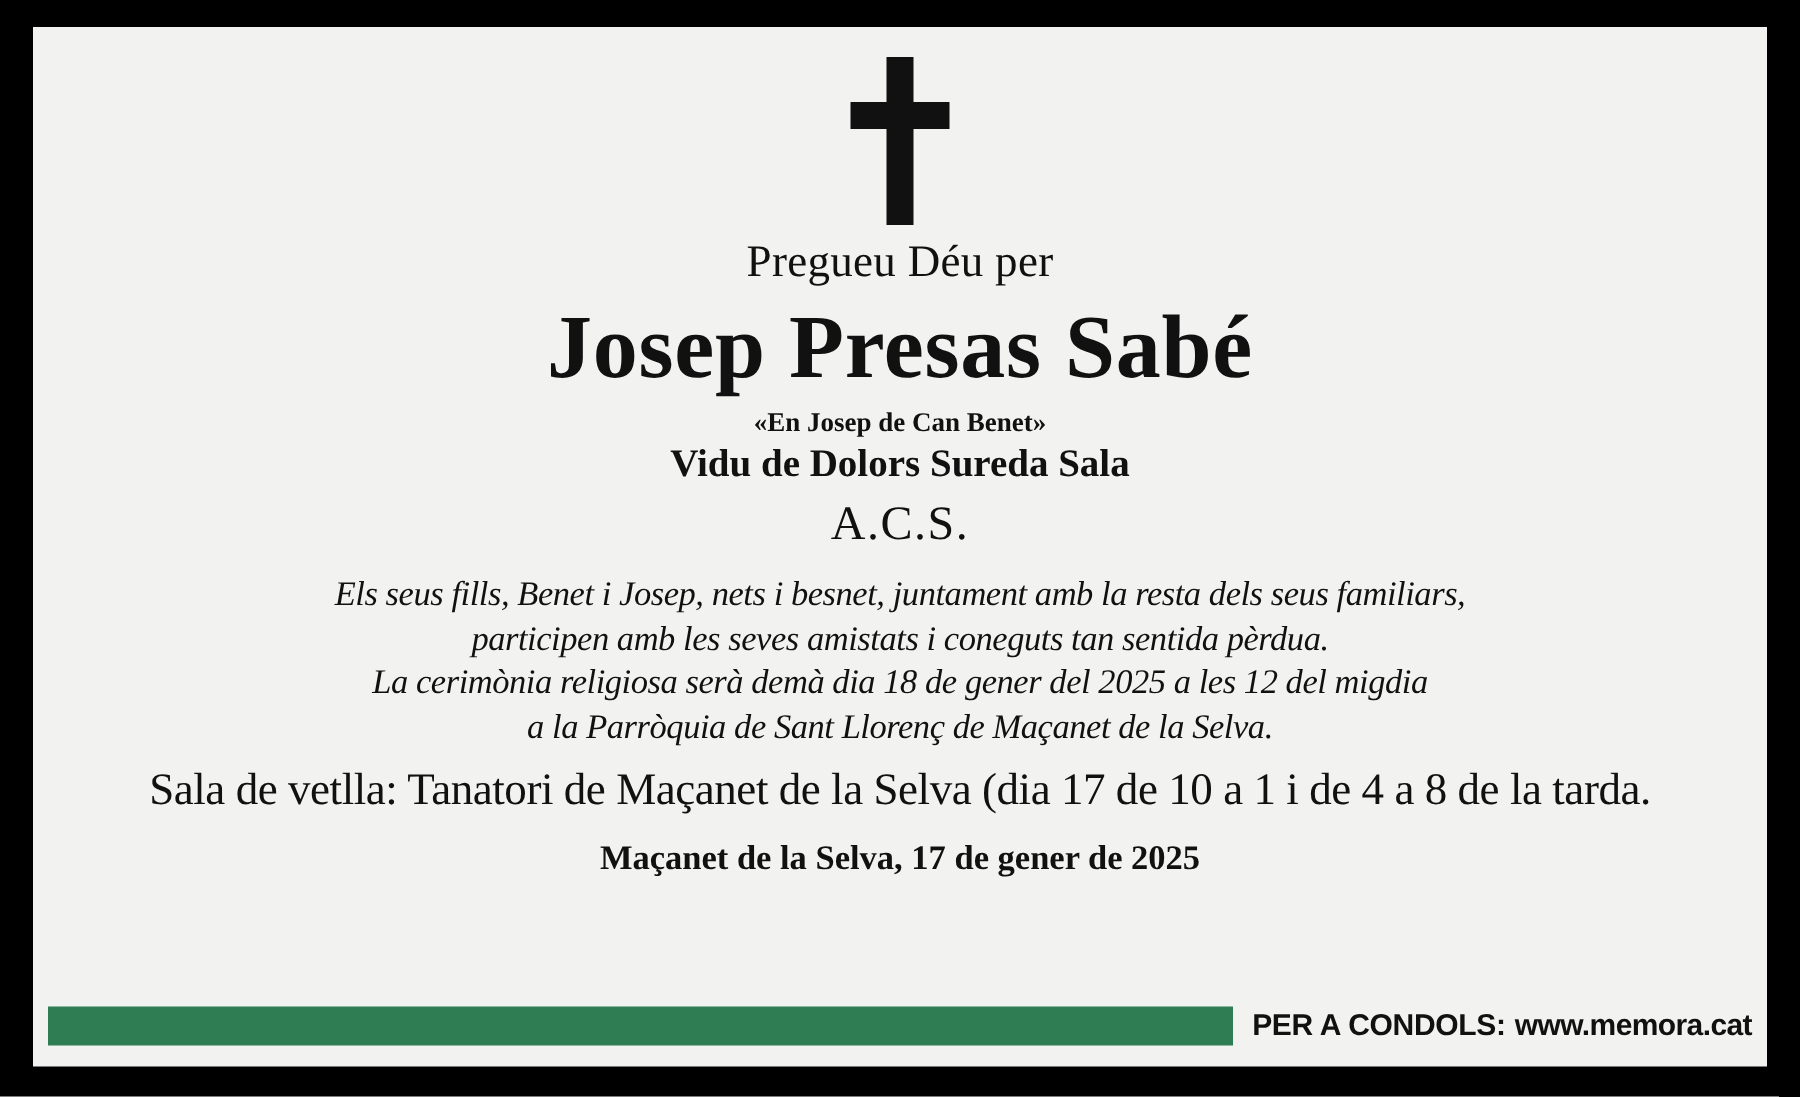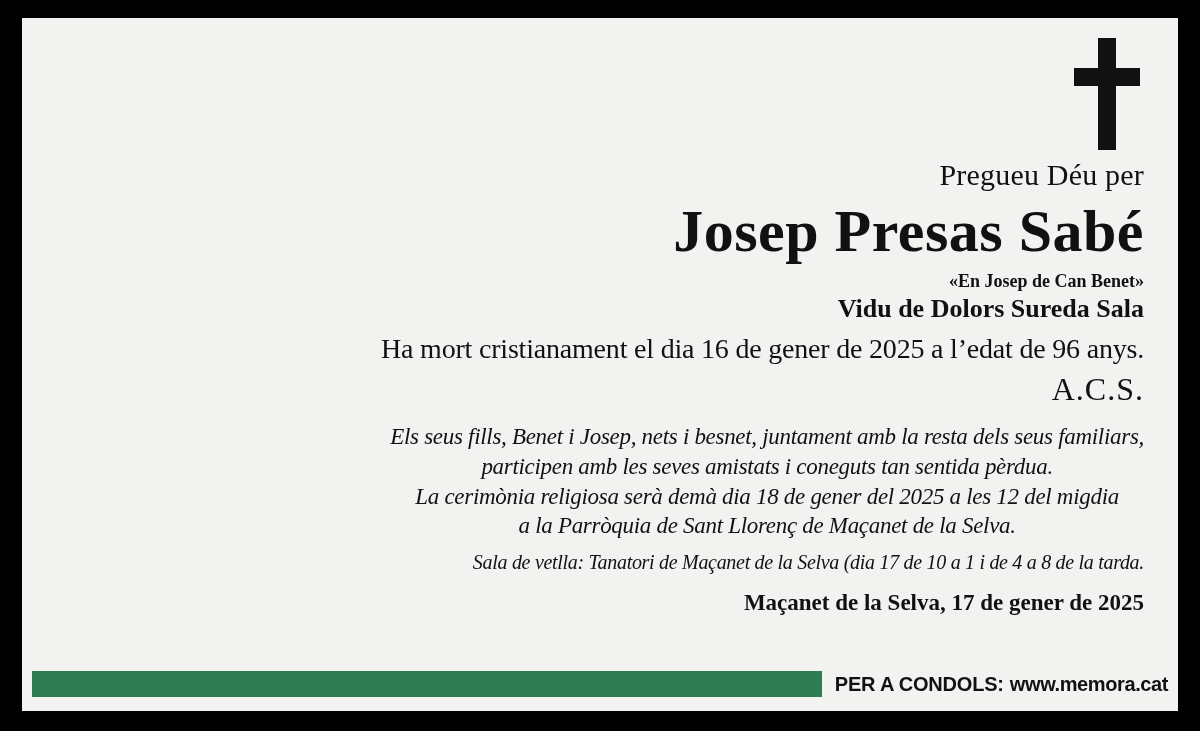--- a/index.html
+++ b/index.html
@@ -24,21 +24,21 @@
     padding: 18px 22px 20px 22px;
   }
   .obituary-card {
     position: relative;
     width: 100%;
     height: 100%;
     background: #f2f2f0;
     box-sizing: border-box;
     display: flex;
     flex-direction: column;
-    align-items: flex-end;
+    align-items: center;
     padding: 14px 34px 0 34px;
   }
   
   .cross-wrap {
     margin-top: 6px;
     margin-bottom: 6px;
     height: 112px;
     display: flex;
     align-items: center;
     justify-content: center;
@@ -87,22 +87,21 @@
   .body-block {
     margin-top: 12px;
   }
   .body-line {
     font-size: 23px;
     margin-top: 4px;
     letter-spacing: -0.3px;
     font-style: italic;
   }
   .wake-line {
-    font-size: 20px;
-    font-style: italic;
+    font-size: 30px;
     margin-top: 12px;
     letter-spacing: -0.3px;
   }
   .place-date {
     font-size: 23px;
     font-weight: bold;
     margin-top: 16px;
   }
   
   .footer {
@@ -156,21 +155,20 @@
     </div>
 
     <div class="line pray-line">Pregueu Déu per</div>
 
     <div class="line deceased-name">Josep Presas Sabé</div>
 
     <div class="line nickname">«En Josep de Can Benet»</div>
 
     <div class="line spouse">Vidu de Dolors Sureda Sala</div>
 
-    <div class="line death-info">Ha mort cristianament el dia 16 de gener de 2025 a l’edat de 96 anys.</div>
 
     <div class="line acs">A.C.S.</div>
 
     <div class="body-block">
       <div class="line body-line">Els seus fills, Benet i Josep, nets i besnet, juntament amb la resta dels seus familiars,</div>
       <div class="line body-line">participen amb les seves amistats i coneguts tan sentida pèrdua.</div>
       <div class="line body-line">La cerimònia religiosa serà demà dia 18 de gener del 2025 a les 12 del migdia</div>
       <div class="line body-line">a la Parròquia de Sant Llorenç de Maçanet de la Selva.</div>
     </div>
 

